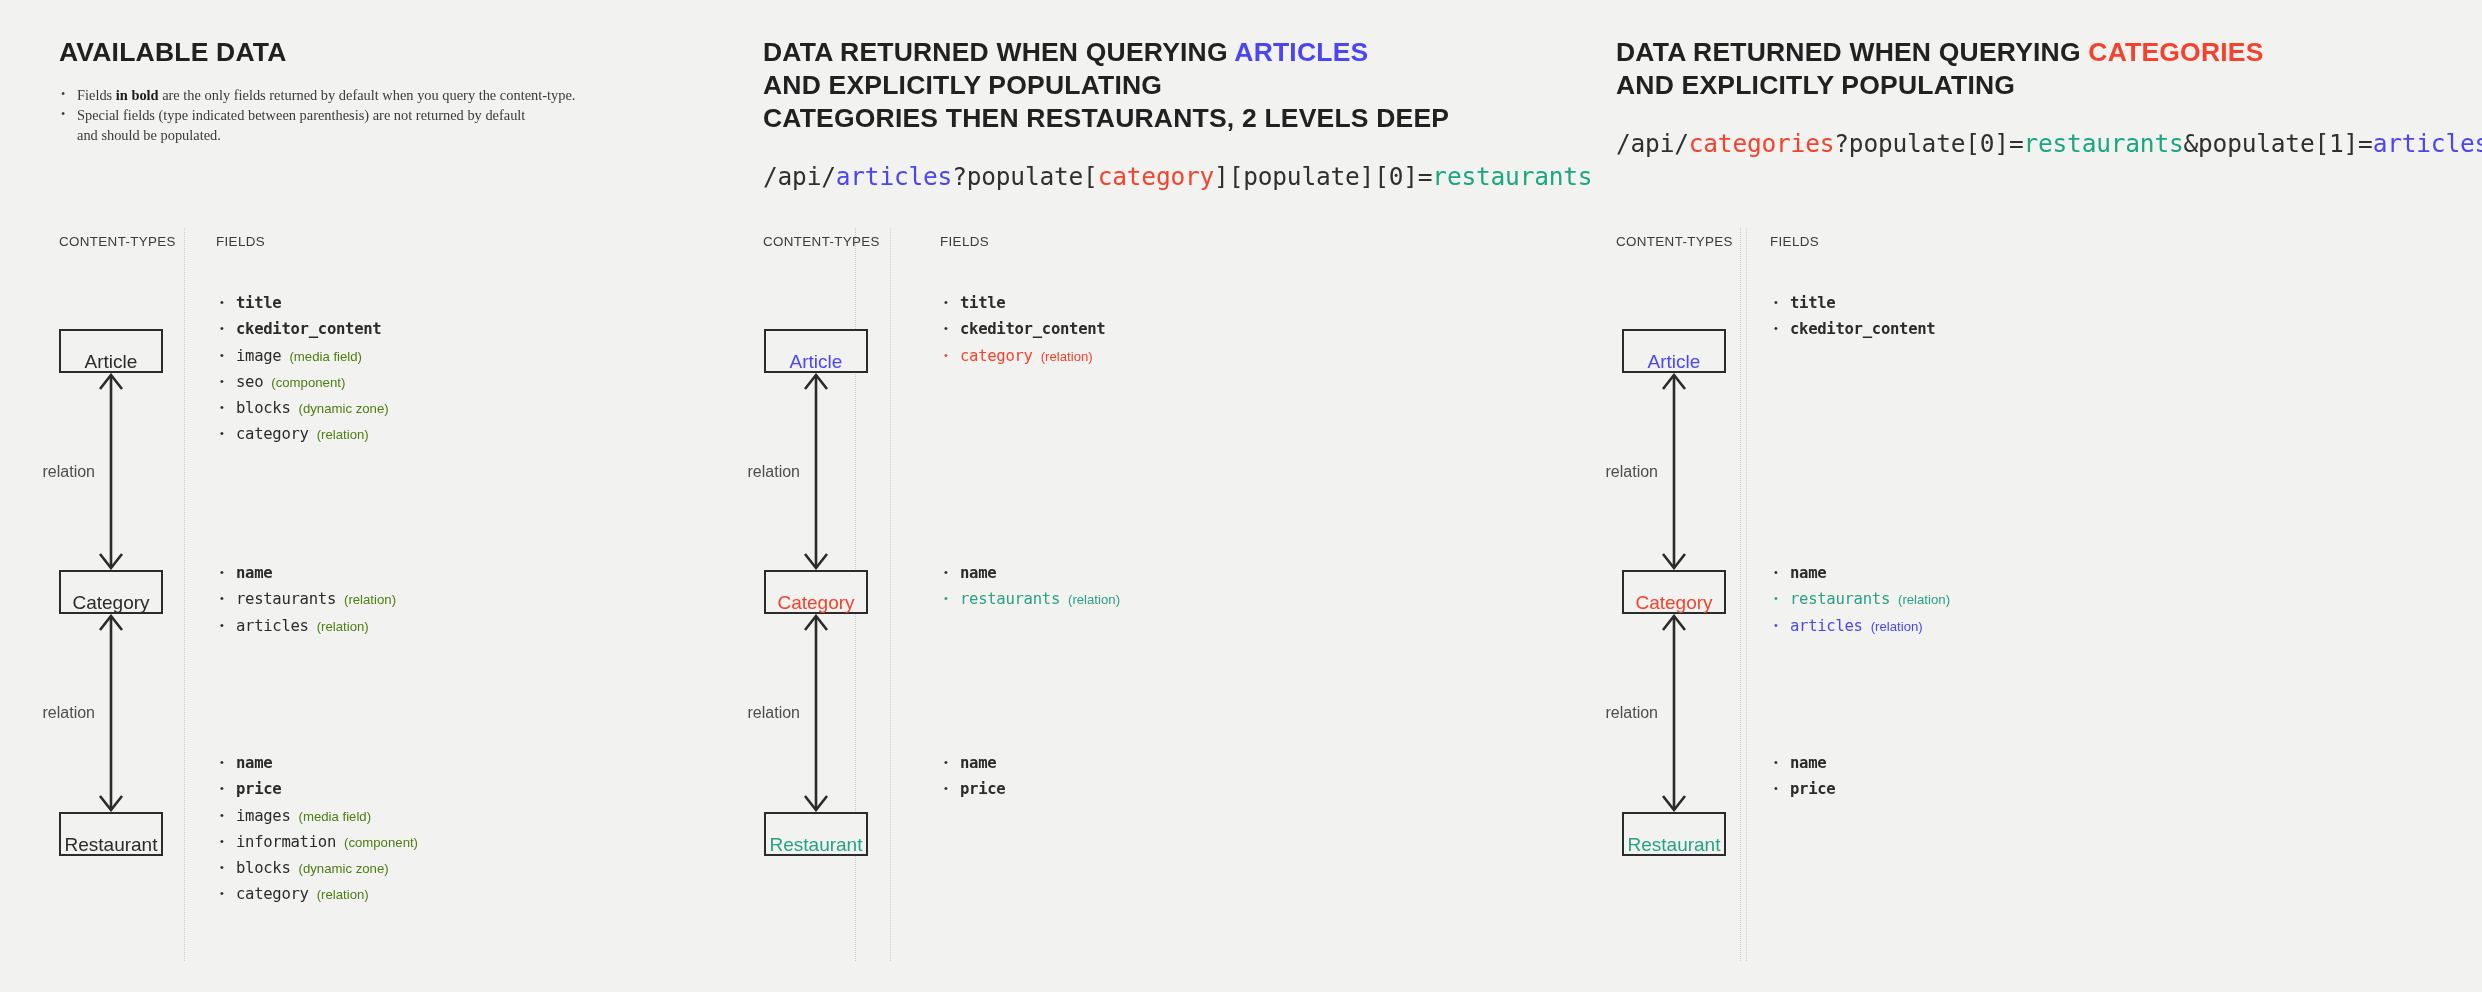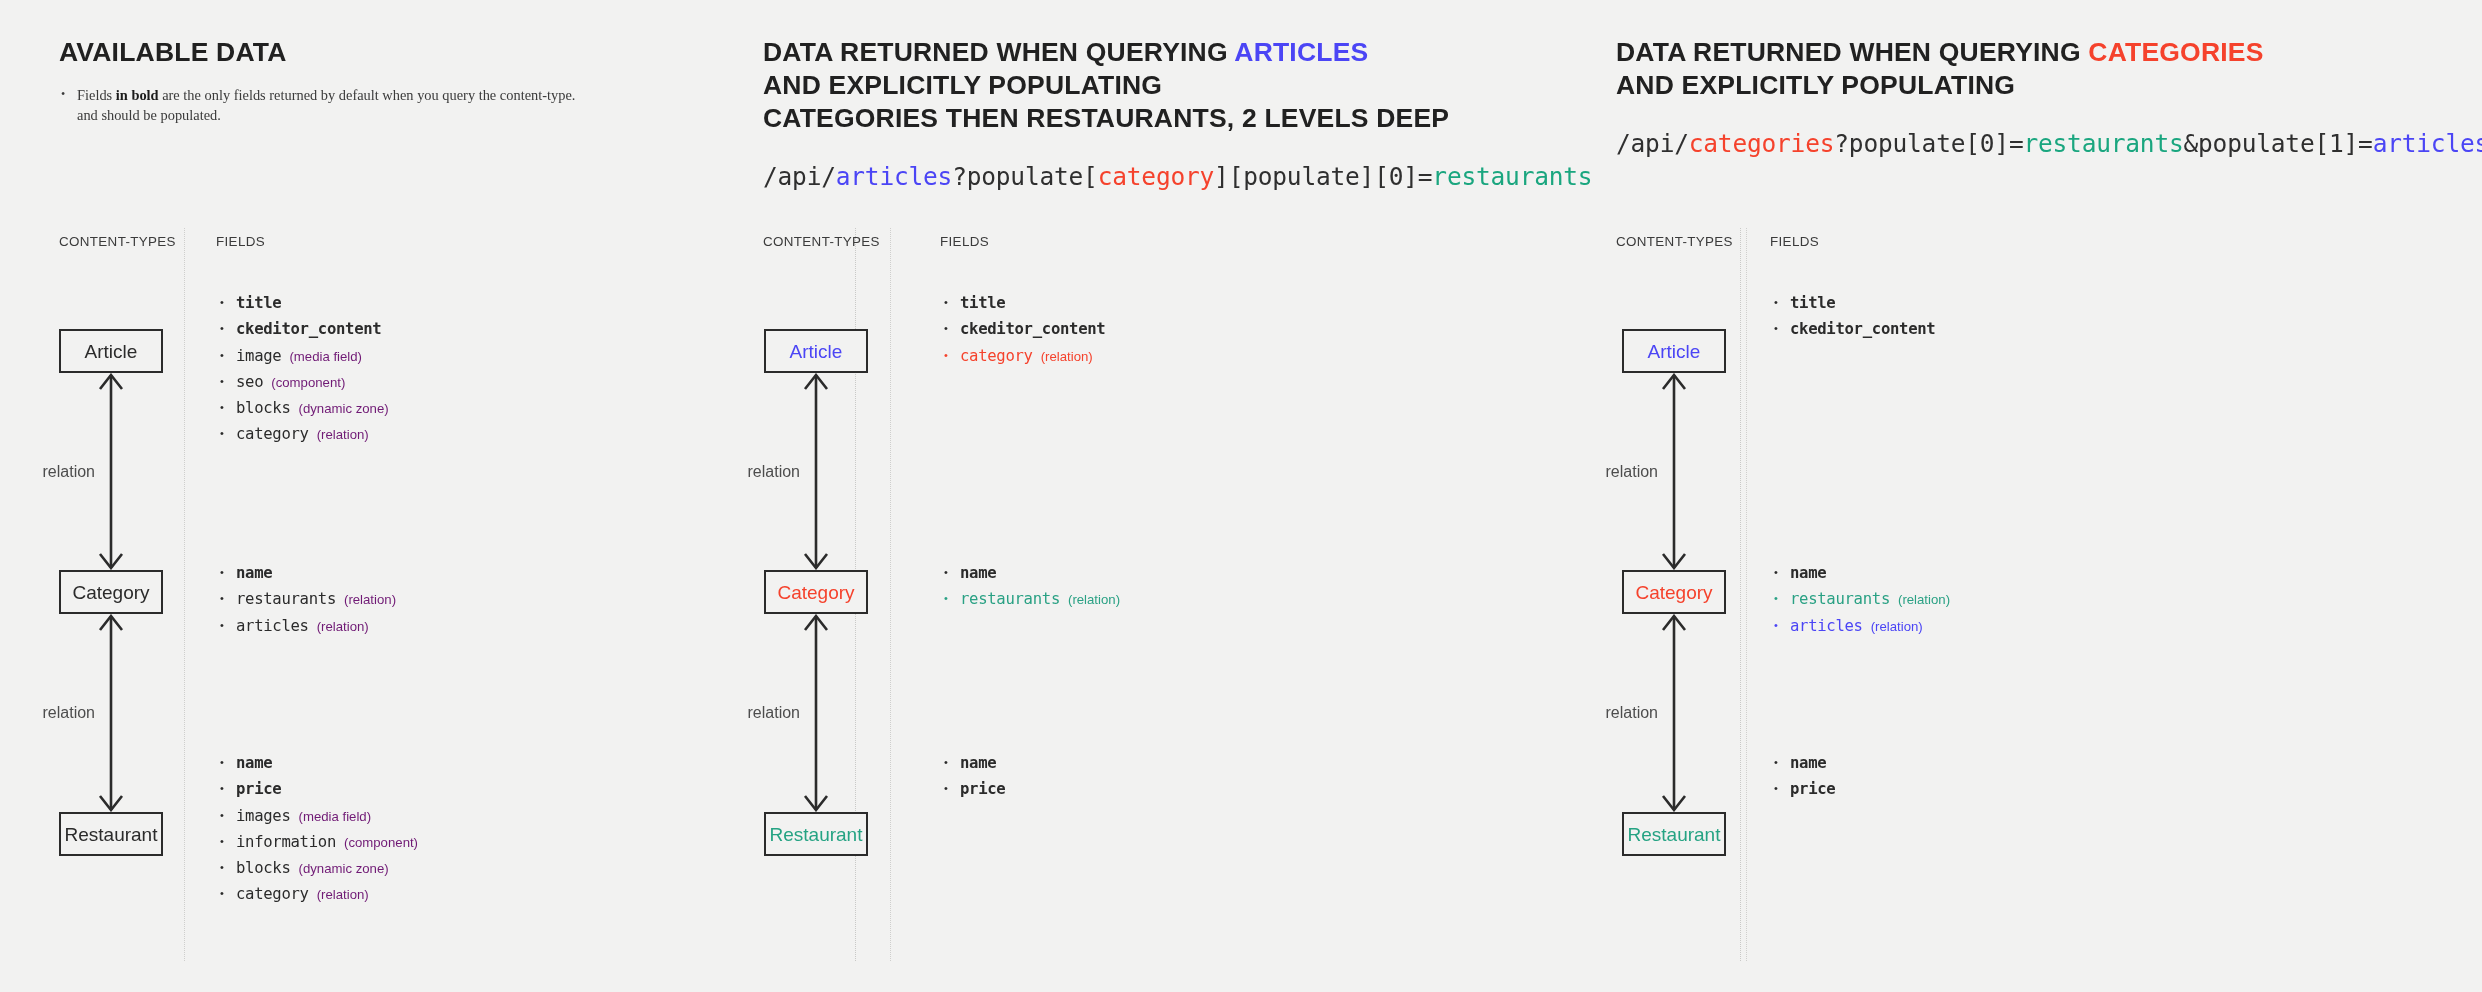--- a/index.html
+++ b/index.html
@@ -75,21 +75,21 @@
     position: absolute; top: 228px; height: 733px; width: 0;
     border-left: 1px dotted #cfcfcd;
   }
 
   
   .ct-box {
     position: absolute;
     width: 104px; height: 44px;
     border: 2.5px solid #2b2b2b;
     background: #f2f2f1;
-    display: flex; align-items: center; justify-content: center;
+    display: flex; align-items: flex-end; justify-content: center;
     font-size: 19px; line-height: 19px; color: #2b2b2b;
     white-space: nowrap;
   }
   .ct-box.c-blue  { color: #4b45f5; }
   .ct-box.c-red   { color: #f5422c; }
   .ct-box.c-green { color: #25a383; }
 
   
   .arrow { position: absolute; }
   .rel-label {
@@ -108,21 +108,21 @@
     content: "\2022"; position: absolute; left: 4px; top: 0;
     font-size: 11px; line-height: 25.3px; color: inherit;
   }
   .fname {
     font-family: "DejaVu Sans Mono", monospace;
     font-size: 15.6px; letter-spacing: -0.3px;
   }
   .fname.bold { font-weight: bold; }
   .ftype {
     font-family: "Liberation Sans", sans-serif;
-    font-size: 13.2px; margin-left: 8px; color: #701a75;
+    font-size: 13.2px; margin-left: 8px; color: #4d7c0f;
   }
   .f.c-red   { color: #f5422c; }
   .f.c-red .ftype   { color: #f5422c; }
   .f.c-green { color: #2aa184; }
   .f.c-green .ftype { color: #2aa184; }
   .f.c-blue  { color: #4b45f5; }
   .f.c-blue .ftype  { color: #4b45f5; }
 </style>
 </head>
 <body>
@@ -130,20 +130,21 @@
 <div class="page">
 
   <div class="panel-sep" id="sep-1"></div>
   <div class="panel-sep" id="sep-2"></div>
 
   <div class="panel" id="panel-0">
       <div class="head" id="head-0" style="left: 59px; top: 36px; position: absolute;">
         <h1><span>AVAILABLE DATA</span></h1>
         <ul class="bullets">
           <li>Fields <b>in bold</b> are the only fields returned by default when you query the content-type.</li>
+          <li>Special fields (type indicated between parenthesis) are not returned by default</li>
           <li class="cont">and should be populated.</li>
         </ul>
       </div>
       <div class="inner-dot" style="left: 184px;"></div>
       <div class="col-label" style="left: 59px;">CONTENT-TYPES</div>
       <div class="col-label" style="left: 216px;">FIELDS</div>
       <svg width="40" height="197" class="arrow" style="left: 91px; top: 373px; position: absolute;">
         <line x1="20" x2="20" y1="2" y2="195" stroke="#2b2b2b" stroke-width="2.6"></line>
         <path d="M 9 16 L 20 2 L 31 16" fill="none" stroke="#2b2b2b" stroke-width="2.6"></path>
         <path d="M 9 181 L 20 195 L 31 181" fill="none" stroke="#2b2b2b" stroke-width="2.6"></path>

